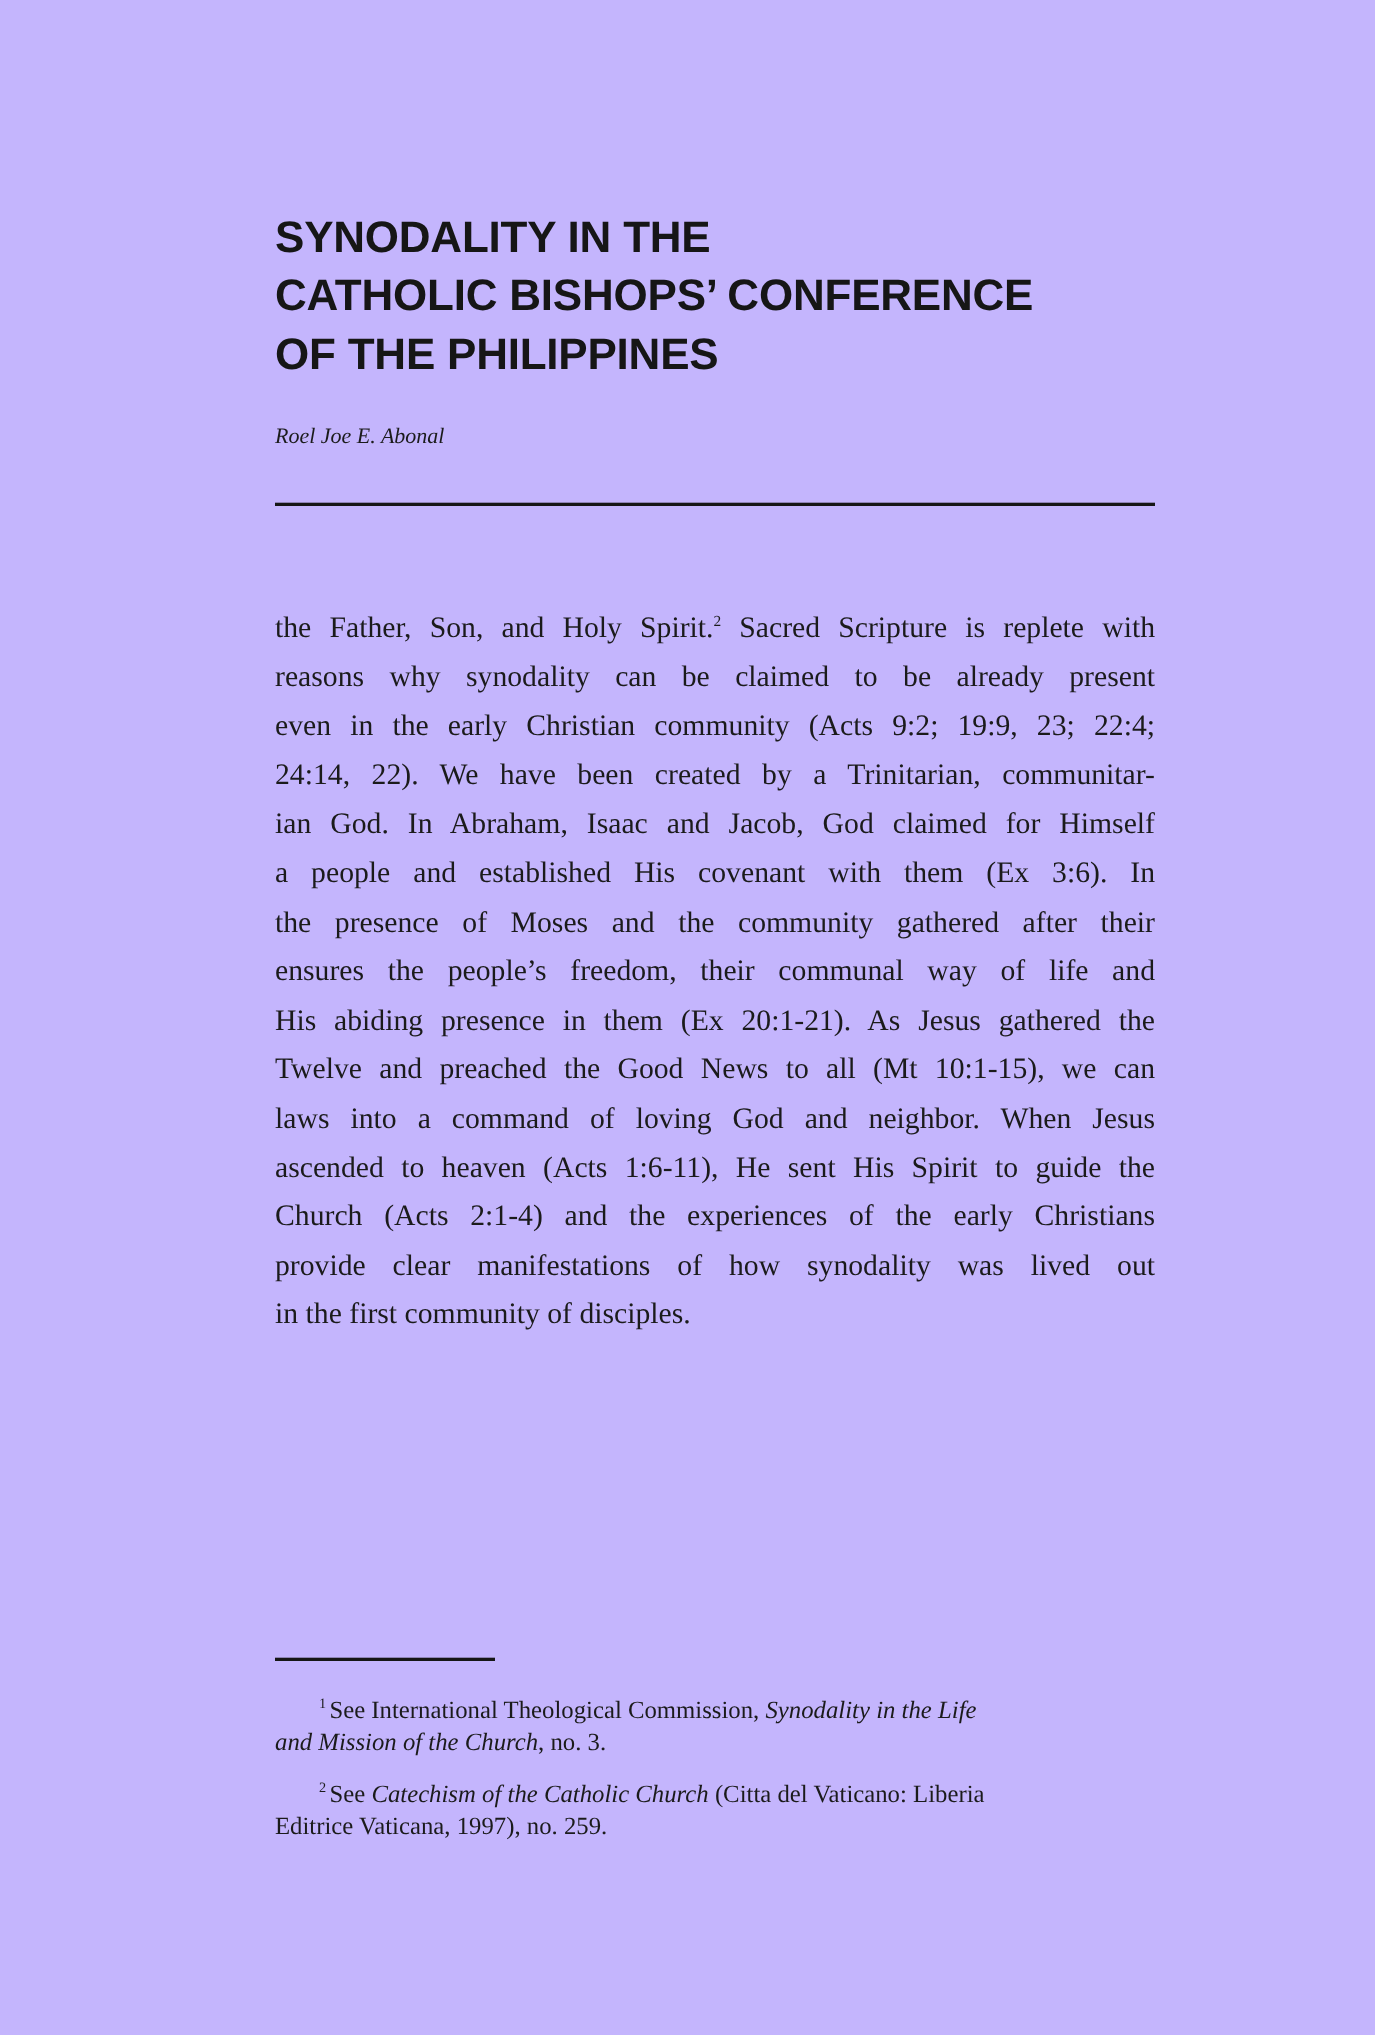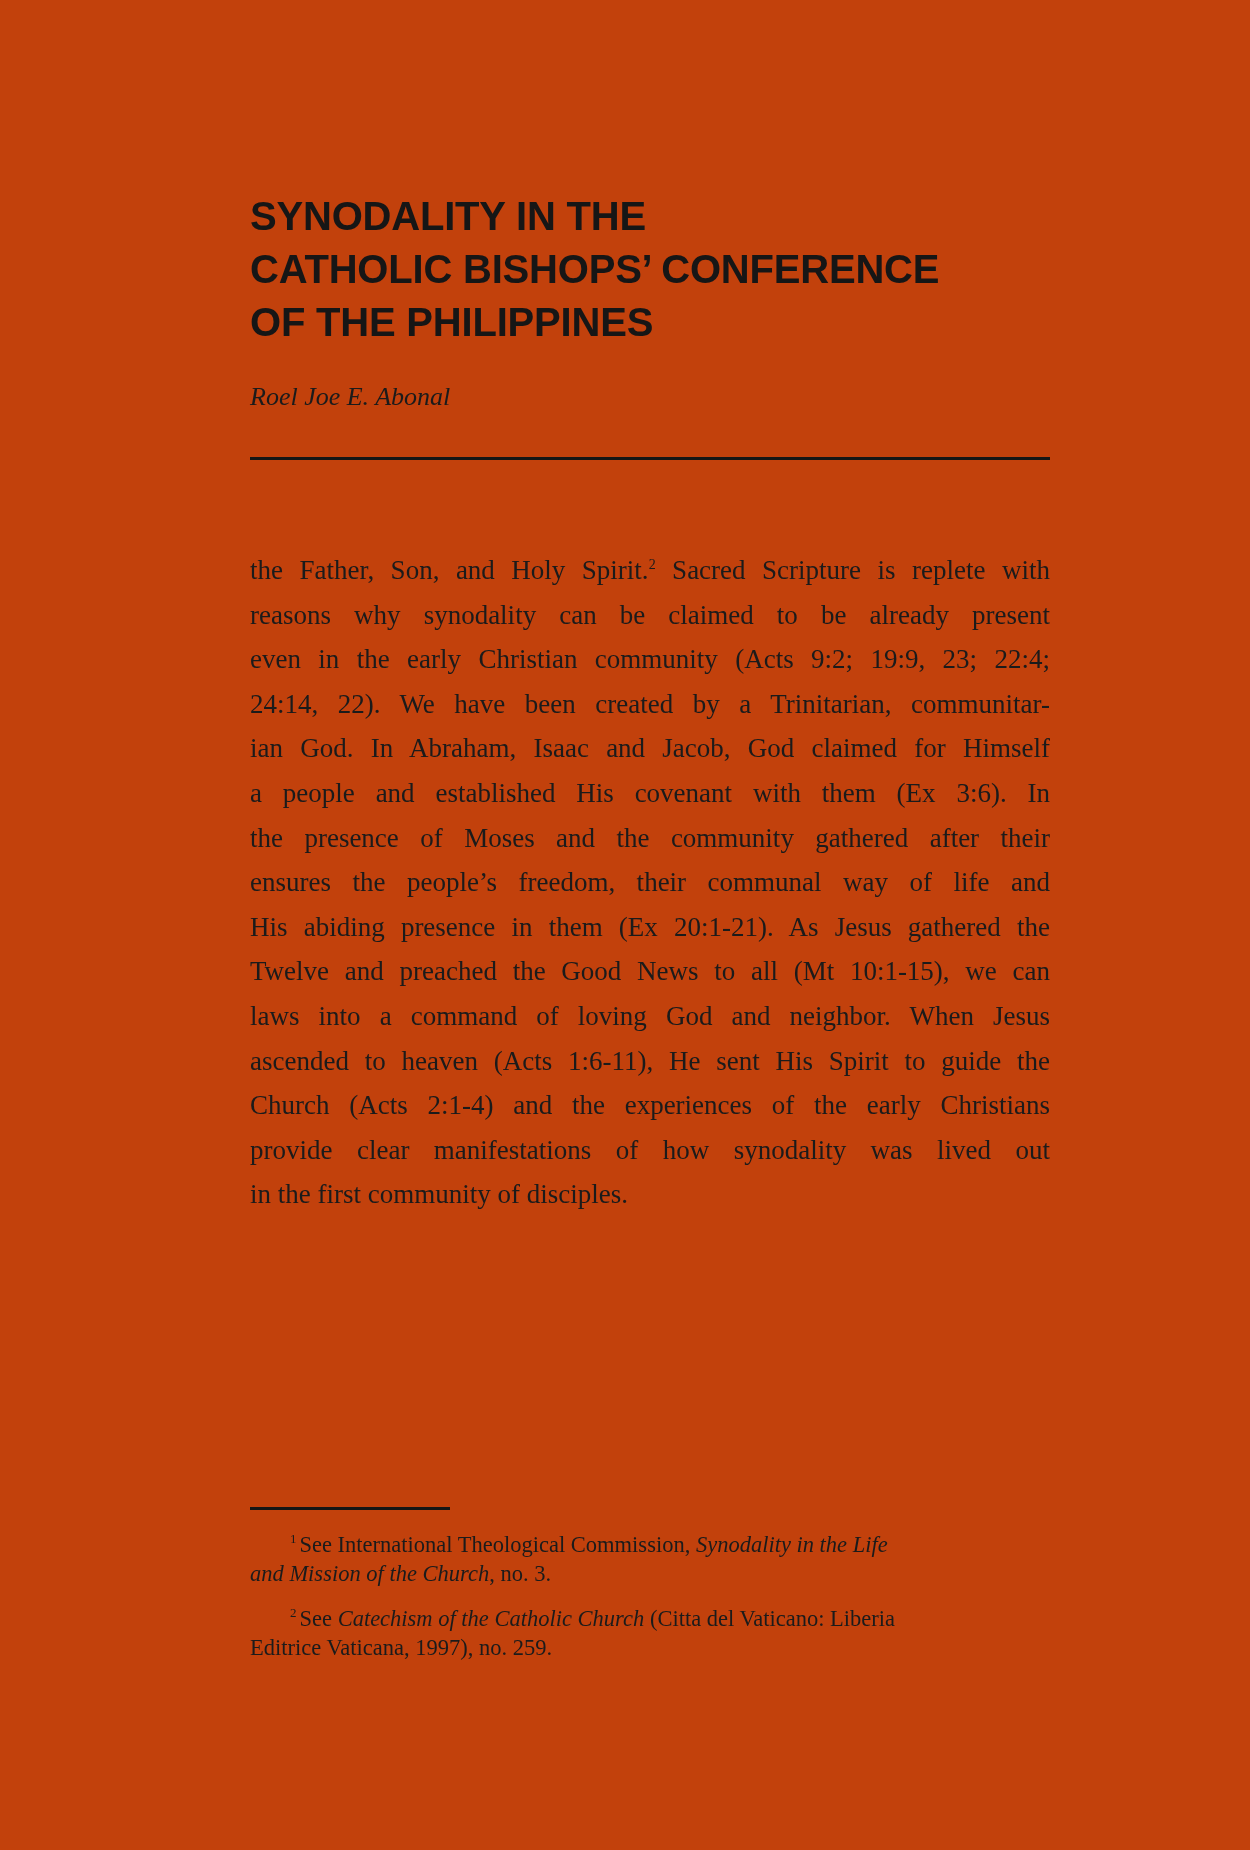--- a/index.html
+++ b/index.html
@@ -11,21 +11,21 @@
     width: 1250px;
     height: 1850px;
     position: relative;
     overflow: hidden;
     color: #1b1b1b;
   }
   .page {
     position: absolute;
     left: 0; top: 0;
     width: 1250px; height: 1850px;
-    background: #c2410c;
+    background: #c4b5fd;
   }
   .title {
     position: absolute;
     left: 250px;
     top: 190px;
     width: 820px;
     margin: 0;
     font-family: "Liberation Sans", "DejaVu Sans", sans-serif;
     font-weight: bold;
     font-size: 40px;
@@ -37,21 +37,21 @@
     display: block;
     white-space: nowrap;
   }
   .author {
     position: absolute;
     left: 250px;
     top: 380px;
     margin: 0;
     font-family: "Liberation Serif", "DejaVu Serif", serif;
     font-style: italic;
-    font-size: 26px;
+    font-size: 20px;
     line-height: 34px;
     color: #1b1b1b;
   }
   .rule-top {
     position: absolute;
     left: 250px;
     top: 457px;
     width: 800px;
     height: 3px;
     background: #161616;
@@ -96,21 +96,21 @@
     position: absolute;
     left: 250px;
     top: 1522px;
     width: 800px;
     font-family: "Liberation Serif", "DejaVu Serif", serif;
     font-size: 22.5px;
     line-height: 29px;
     color: #1b1b1b;
   }
   .footnote {
-    margin: 8px 0 16px 0;
+    margin: 18px 0 16px 0;
   }
   .footnote .fline {
     display: block;
     white-space: nowrap;
   }
   .footnote .fline.first {
     padding-left: 40px;
   }
   .footnote sup {
     font-size: 13px;

